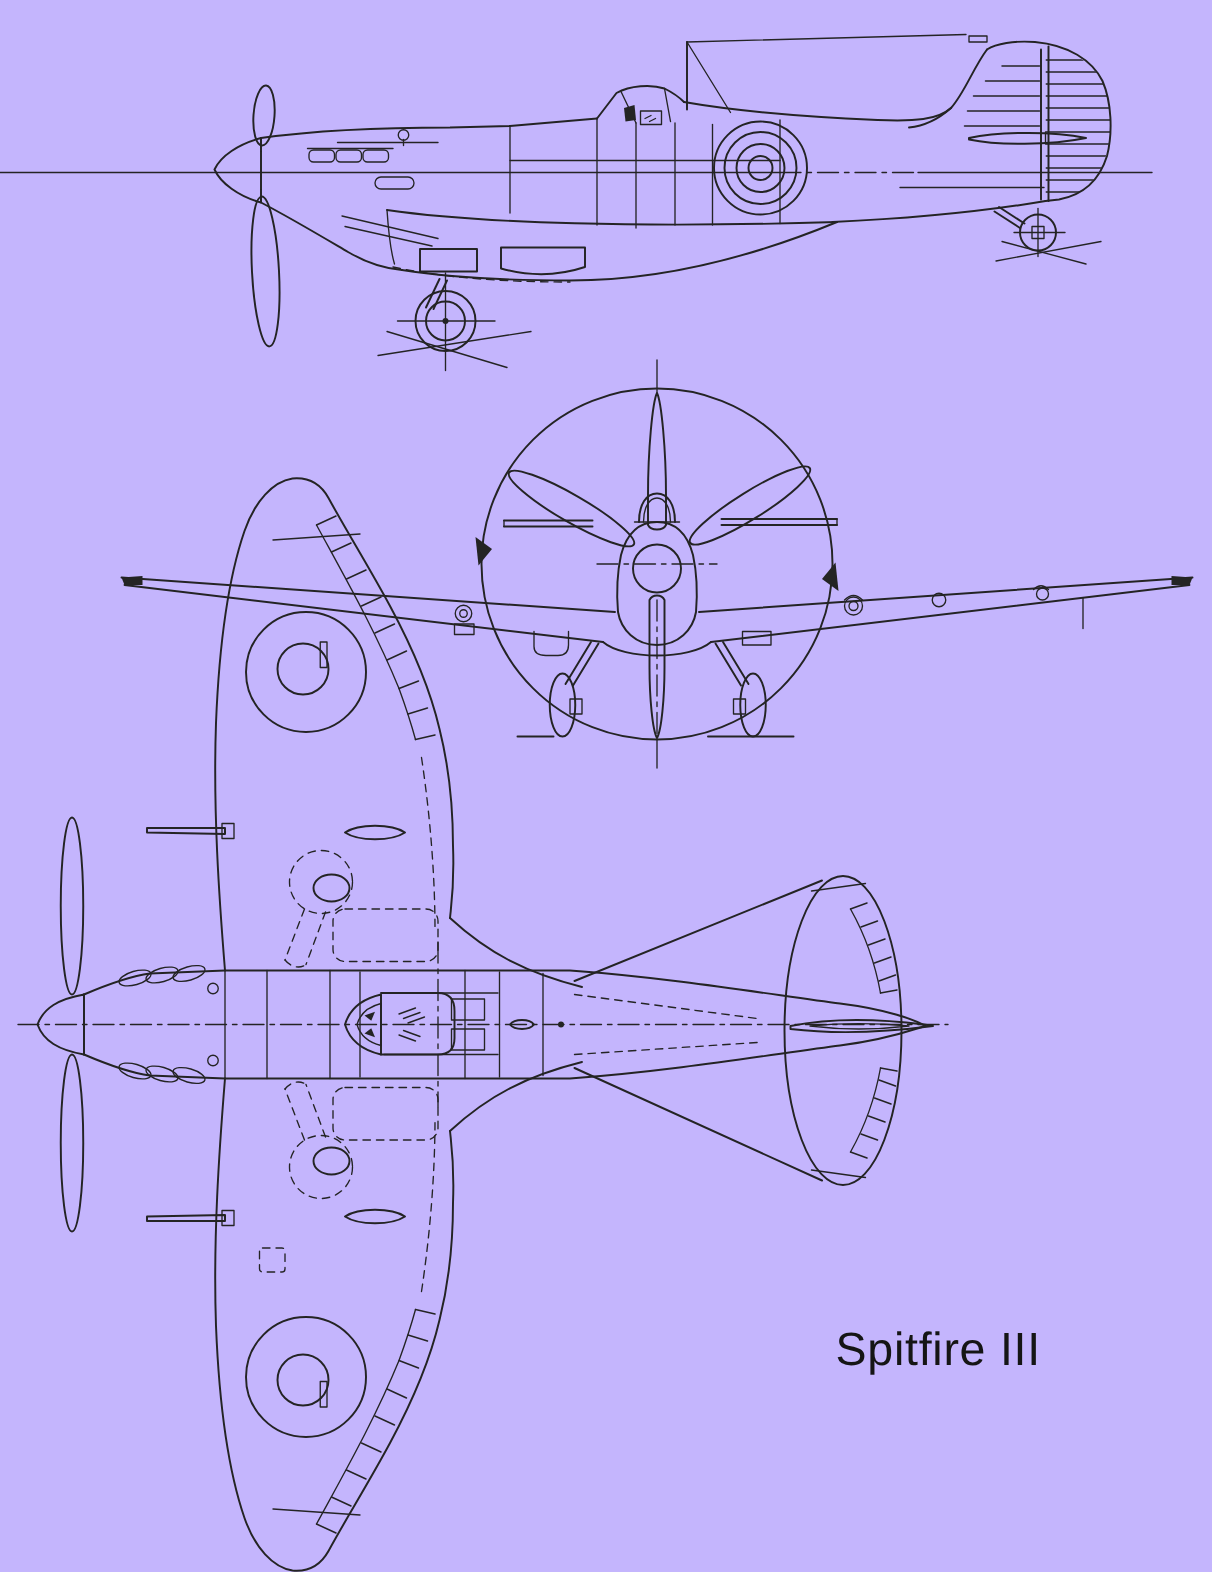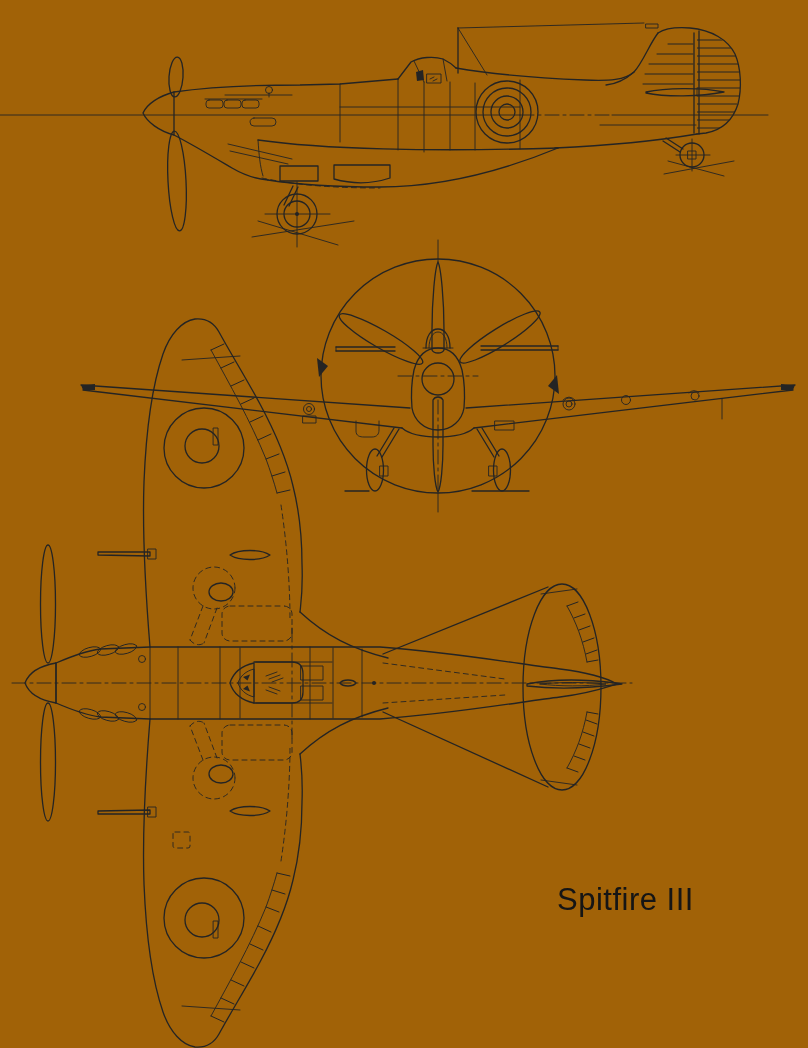--- a/index.html
+++ b/index.html
@@ -1,16 +1,16 @@
 <!DOCTYPE html>
 <html><head>
 <meta charset="utf-8">
 <style>
   html,body{margin:0;padding:0;background:#f4f2ef;}
-  .page{position:relative;width:808px;height:1048px;background:#a16207;overflow:hidden;
+  .page{position:relative;width:808px;height:1048px;background:#c4b5fd;overflow:hidden;
         font-family:"Liberation Sans", sans-serif;}
   svg{position:absolute;left:0;top:0;}
   svg *{vector-effect:none;}
   .ln{fill:none;stroke:#242424;stroke-width:1.3;stroke-linecap:round;stroke-linejoin:round;}
   .thin{stroke-width:0.9;}
   .hatch{stroke-width:1.0;}
   .dash{stroke-dasharray:5 4;}
   .dashdot{stroke-dasharray:14 4 3 4;}
   .fillink{fill:#242424;stroke:none;}
   .title-text{font-family:"Liberation Sans", sans-serif;font-size:31px;font-weight:400;

